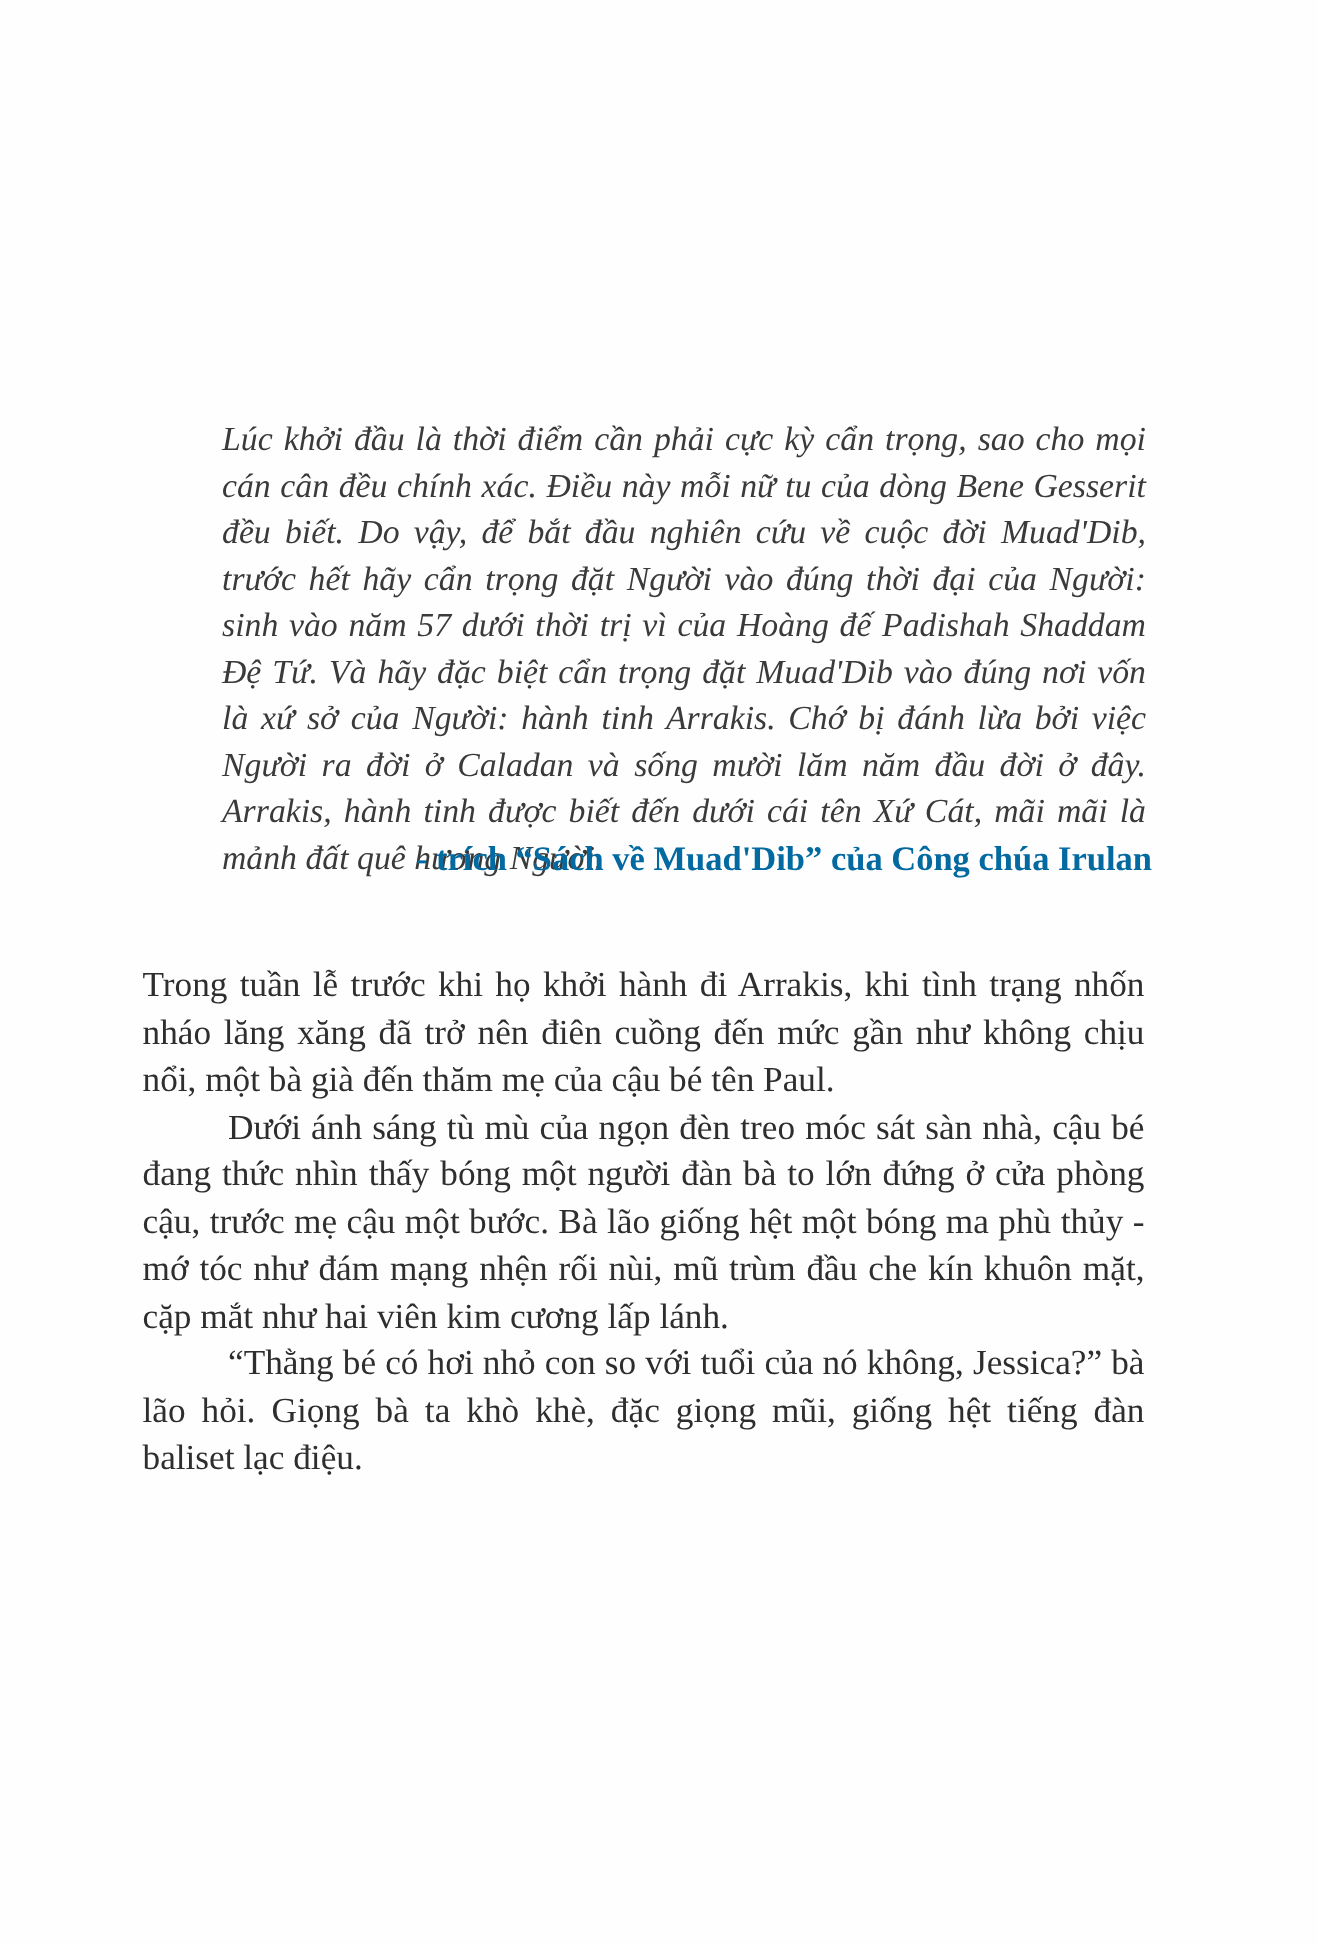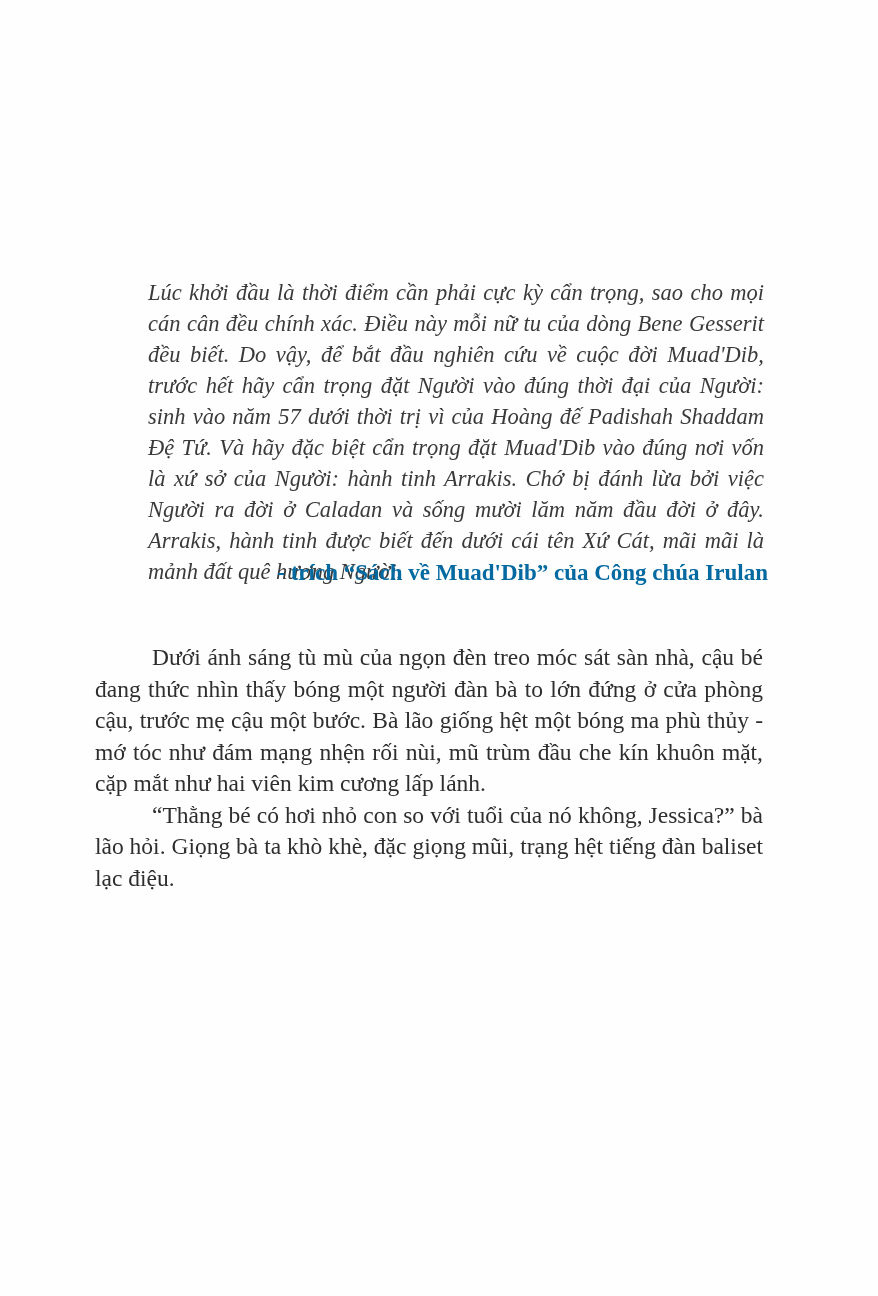--- a/index.html
+++ b/index.html
@@ -58,17 +58,18 @@
 </head>
 <body>
 
 <div class="page">
 
   <div class="epigraph">Lúc khởi đầu là thời điểm cần phải cực kỳ cẩn trọng, sao cho mọi cán cân đều chính xác. Điều này mỗi nữ tu của dòng Bene Gesserit đều biết. Do vậy, để bắt đầu nghiên cứu về cuộc đời Muad'Dib, trước hết hãy cẩn trọng đặt Người vào đúng thời đại của Người: sinh vào năm 57 dưới thời trị vì của Hoàng đế Padishah Shaddam Đệ Tứ. Và hãy đặc biệt cẩn trọng đặt Muad'Dib vào đúng nơi vốn là xứ sở của Người: hành tinh Arrakis. Chớ bị đánh lừa bởi việc Người ra đời ở Caladan và sống mười lăm năm đầu đời ở đây. Arrakis, hành tinh được biết đến dưới cái tên Xứ Cát, mãi mãi là mảnh đất quê hương Người.</div>
 
   <div class="attribution">- trích “Sách về Muad'Dib” của Công chúa Irulan</div>
 
   <div class="body-text">
+    <p>Trong tuần lễ trước khi họ khởi hành đi Arrakis, khi tình trạng nhốn nháo lăng xăng đã trở nên điên cuồng đến mức gần như không chịu nổi, một bà già đến thăm mẹ của cậu bé tên Paul.</p>
     <p class="indent">Dưới ánh sáng tù mù của ngọn đèn treo móc sát sàn nhà, cậu bé đang thức nhìn thấy bóng một người đàn bà to lớn đứng ở cửa phòng cậu, trước mẹ cậu một bước. Bà lão giống hệt một bóng ma phù thủy - mớ tóc như đám mạng nhện rối nùi, mũ trùm đầu che kín khuôn mặt, cặp mắt như hai viên kim cương lấp lánh.</p>
-    <p class="indent">“Thằng bé có hơi nhỏ con so với tuổi của nó không, Jessica?” bà lão hỏi. Giọng bà ta khò khè, đặc giọng mũi, trạng hệt tiếng đàn baliset lạc điệu.</p>
+    <p class="indent">“Thằng bé có hơi nhỏ con so với tuổi của nó không, Jessica?” bà lão hỏi. Giọng bà ta khò khè, đặc giọng mũi, giống hệt tiếng đàn baliset lạc điệu.</p>
   </div>
 
 </div>
 
 </body></html>

